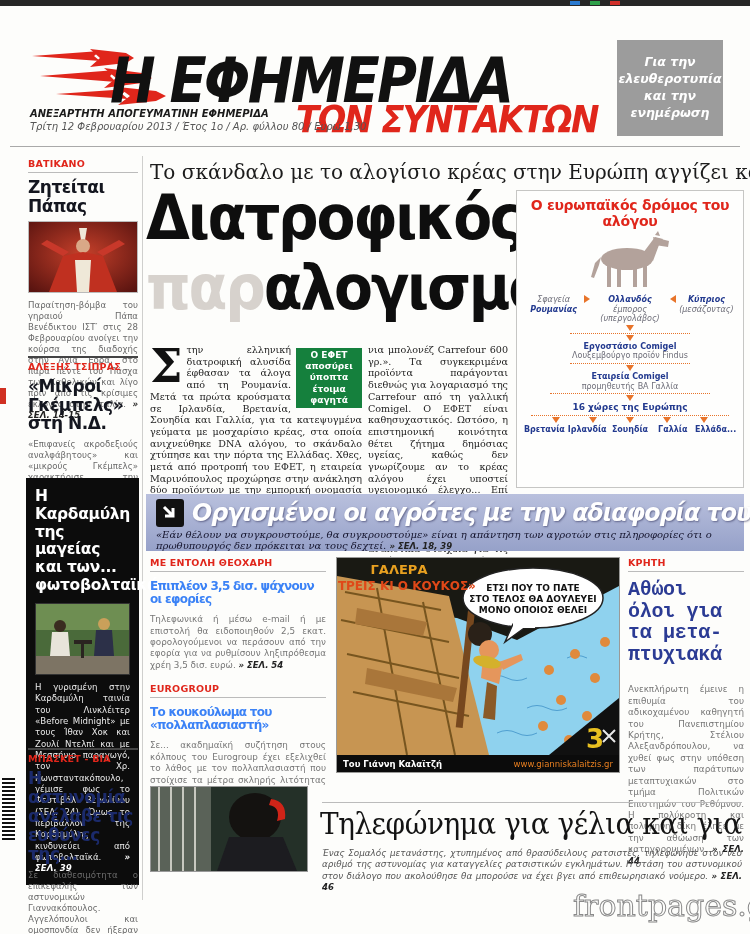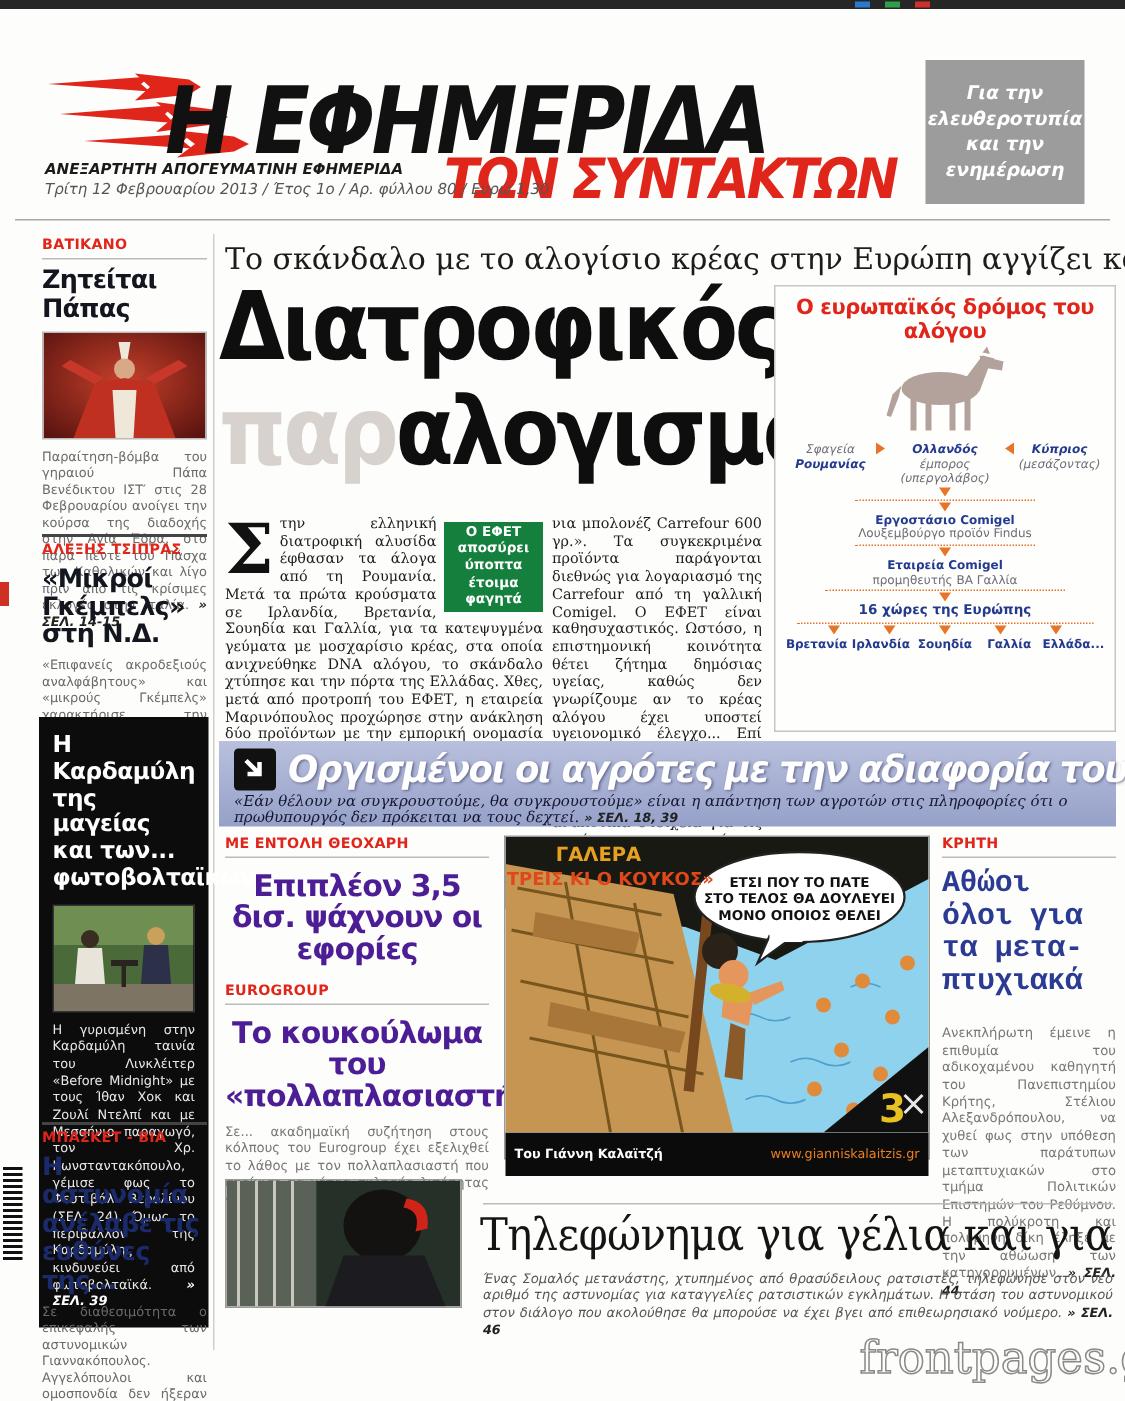--- a/index.html
+++ b/index.html
@@ -85,30 +85,30 @@
   .banner-icon { width:28px; height:28px; background:#111; border-radius:3px; flex:0 0 auto;
                  display:flex; align-items:center; justify-content:center; }
   .banner-title { color:#fff; font-weight:bold; font-style:italic; font-size:25px; letter-spacing:-1px;
                   text-shadow:1px 1px 2px rgba(40,40,80,.55); white-space:nowrap; transform:scaleX(.95);
                   transform-origin:left center; }
   .banner-sub { font-family:"DejaVu Serif","Liberation Serif",serif; font-style:italic; font-size:10px;
                 color:#15152e; margin-top:2px; }
   .banner-sub .ref { font-family:"DejaVu Sans",sans-serif; font-size:8.5px; }
 
   
-  .mid-h { font-size:20px; font-weight:bold; letter-spacing:-.7px; line-height:1.05; color:#4c1d95;text-align:center; }
+  .mid-h { font-size:12px; font-weight:bold; letter-spacing:-.7px; line-height:1.05; color:#3b82f6; }
   .mid-body { font-size:8.8px; line-height:1.3; color:#777; text-align:justify; }
   .mid-body .ref { font-size:8.5px; }
   .crete-h { font-family:Liberation Mono, monospace; font-weight:bold; color:#2b3b94;
              font-size:20px; line-height:1.08; letter-spacing:-.3px; }
 
   
   .cartoon { left:336px; top:557px; width:284px; height:216px; border:1px solid #9a9a98; background:#fff; }
   .cartoon svg { display:block; }
-  .cartoon-bar { height:29px; background:#0b0b0b; display:flex; justify-content:space-between;
+  .cartoon-bar { height:17px; background:#0b0b0b; display:flex; justify-content:space-between;
                  align-items:center; padding:0 6px; }
   .cartoon-bar .credit { color:#fff; font-weight:bold; font-size:8.5px; }
   .cartoon-bar .site { color:#e87f20; font-size:8.5px; }
 
   
   .bot-photo { left:150px; top:786px; width:158px; height:86px; border:1px solid #999; overflow:hidden; }
   .bot-label { left:322px; top:788px; font-size:10px; font-weight:bold; color:#e0261b; }
   .bot-rule  { left:322px; top:802px; width:420px; height:1px; background:#bbb; }
   .bot-h { left:320px; top:806px; font-family:"DejaVu Serif","Liberation Serif",serif; font-size:30px;
            color:#141414; letter-spacing:-.5px; white-space:nowrap; transform:scaleX(.93);
@@ -313,20 +313,22 @@
       <div class="banner-title">Οργισμένοι οι αγρότες με την αδιαφορία του Αντ. Σαμαρά</div>
     </div>
     <div class="banner-sub"><span>«Εάν θέλουν να συγκρουστούμε, θα συγκρουστούμε» είναι η απάντηση των αγροτών στις πληροφορίες ότι ο πρωθυπουργός δεν πρόκειται να τους δεχτεί.</span>
       <span class="ref">» ΣΕΛ. 18, 39</span></div>
   </div>
 
   <div class="abs" style="left:150px;top:557px;width:176px;">
     <div class="lbl">ΜΕ ΕΝΤΟΛΗ ΘΕΟΧΑΡΗ</div>
     <div class="lblrule"></div>
     <div class="mid-h" style="margin-top:8px;">Επιπλέον 3,5 δισ. ψάχνουν οι εφορίες</div>
+    <div class="mid-body" style="margin-top:9px;"><span>Τηλεφωνικά ή μέσω e-mail ή με επιστολή θα ειδοποιηθούν 2,5 εκατ. φορολογούμενοι να περάσουν από την εφορία για να ρυθμίσουν ληξιπρόθεσμα χρέη 3,5 δισ. ευρώ.</span>
+      <span class="ref">» ΣΕΛ. 54</span></div>
     <div class="lbl" style="margin-top:12px;">EUROGROUP</div>
     <div class="lblrule"></div>
     <div class="mid-h" style="margin-top:8px;">Το κουκούλωμα του «πολλαπλασιαστή»</div>
     <div class="mid-body" style="margin-top:9px;"><span>Σε... ακαδημαϊκή συζήτηση στους κόλπους του Eurogroup έχει εξελιχθεί το λάθος με τον πολλαπλασιαστή που στοίχισε τα μέτρα σκληρής λιτότητας για τους Έλληνες.</span>
       <span class="ref">» ΣΕΛ. 50</span></div>
   </div>
 
   <div class="abs cartoon">
     <svg width="282" height="197" viewBox="0 0 282 197">
       <rect width="282" height="197" fill="#8fd2ee"></rect>

